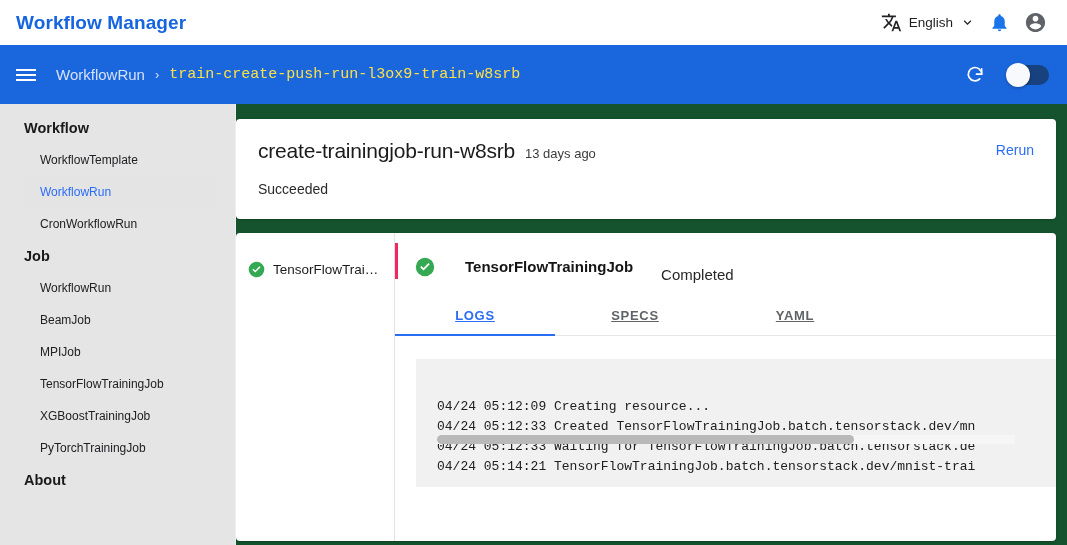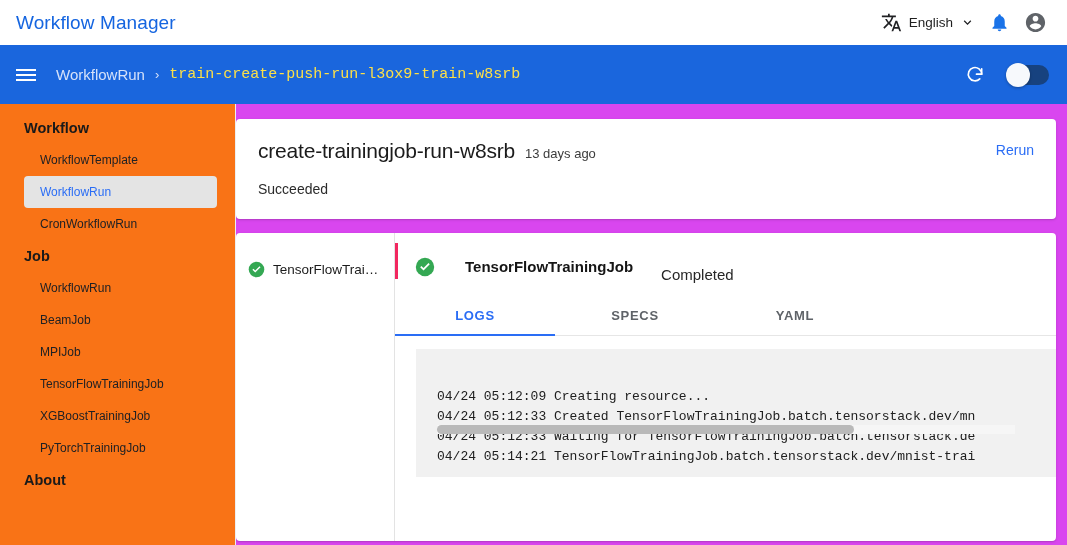--- a/index.html
+++ b/index.html
@@ -13,21 +13,21 @@
 
   
   .appbar {
     position: absolute; top: 0; left: 0;
     width: 1067px; height: 45px;
     background: #ffffff;
     display: flex; align-items: center;
     padding: 0 14px 0 16px;
   }
   .app-title {
-    font-size: 19px; font-weight: normal; color: #1565e0;
+    font-size: 19px; font-weight: bold; color: #1565e0;
     letter-spacing: .1px;
   }
   .appbar-right {
     margin-left: auto; display: flex; align-items: center; gap: 0;
   }
   .lang-group {
     display: flex; align-items: center; gap: 7px;
     padding: 4px 6px; cursor: pointer;
   }
   .lang-label { font-size: 13.5px; color: #1f1f1f; }
@@ -69,21 +69,21 @@
   }
 
   
   .body-wrap {
     position: absolute; top: 104px; left: 0;
     width: 1067px; height: 441px;
     display: flex;
   }
   .sidebar {
     width: 236px; height: 441px;
-    background: #f97316;
+    background: #e5e5e5;
     padding-top: 8px;
     border-right: 1px solid #eceff1;
     overflow: hidden;
   }
   .nav-header {
     font-size: 14.5px; font-weight: bold; color: #1a1a1a;
     padding: 8px 0 8px 24px;
   }
   .nav-item {
     font-size: 12px; color: #202124;
@@ -91,21 +91,21 @@
     cursor: pointer; border-radius: 0 4px 4px 0;
     margin-right: 18px;
   }
   .nav-item.active {
     background: #e4e4e4; color: #2a6df5;
     border-radius: 4px; margin-left: 24px; padding-left: 16px;
   }
 
   .content {
     flex: 1; height: 441px;
-    background: #d946ef;
+    background: #14532d;
     padding: 15px 11px 0 0;
     overflow: hidden;
   }
 
   .card {
     background: #ffffff;
     border-radius: 4px;
     box-shadow: 0 1px 3px rgba(0,0,0,.13), 0 1px 1px rgba(0,0,0,.07);
   }
 
@@ -153,30 +153,30 @@
   .detail-state { font-size: 15px; color: #272727; margin-left: 28px; margin-top: 16px; }
 
   .tabs {
     display: flex; margin-top: 12px;
     border-bottom: 1px solid #e6e6e6;
   }
   .tab {
     width: 160px; text-align: center;
     font-size: 13px; font-weight: bold; letter-spacing: .7px;
     color: #5f6368; padding: 13px 0 12px 0;
-    cursor: pointer; position: relative;
+    cursor: pointer; position: relative; text-decoration: underline;
   }
   .tab.active { color: #2a6df5; }
   .tab.active:after {
     content: ""; position: absolute; left: 0; bottom: -1px;
     width: 160px; height: 2px; background: #2a6df5;
   }
 
   .log-box {
-    margin: 13px 0 0 21px;
+    margin: 23px 0 0 21px;
     height: 128px;
     background: #f1f1f1;
     position: relative;
     overflow: hidden;
   }
   .log-lines {
     padding: 38px 0 0 21px;
     font-family: "Liberation Mono", monospace;
     font-size: 13px; line-height: 20px; color: #202020;
     white-space: pre;

